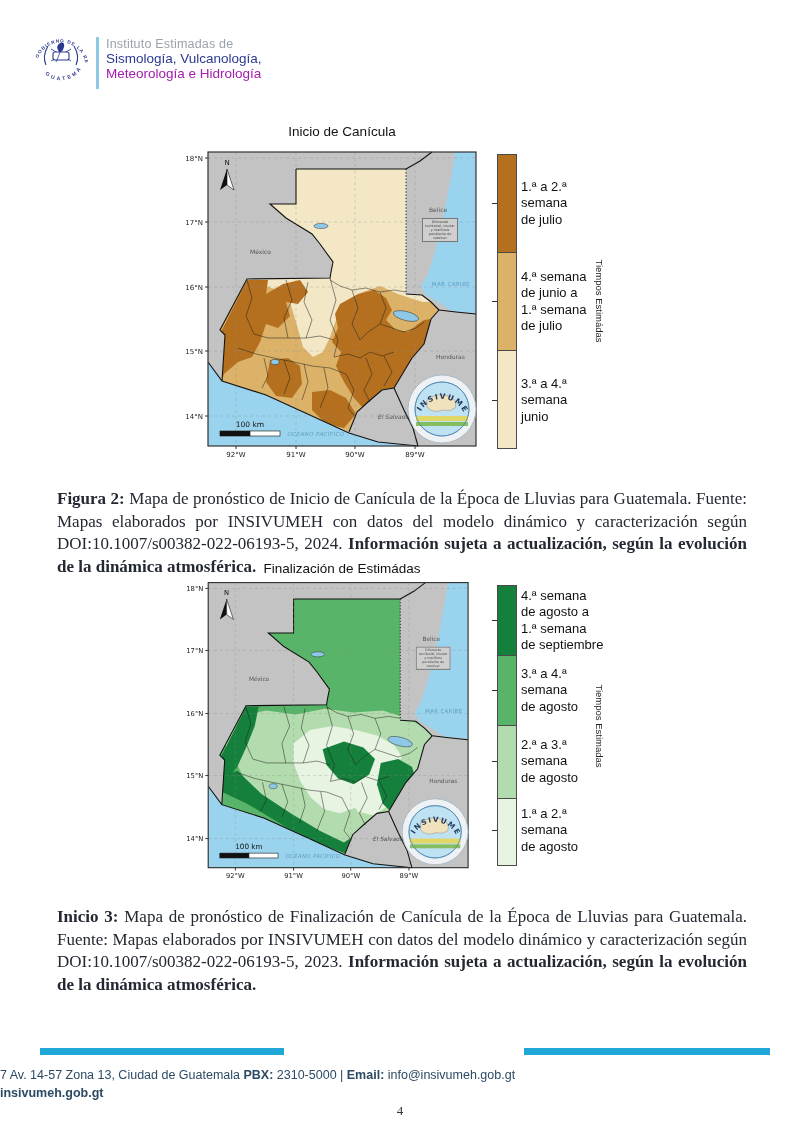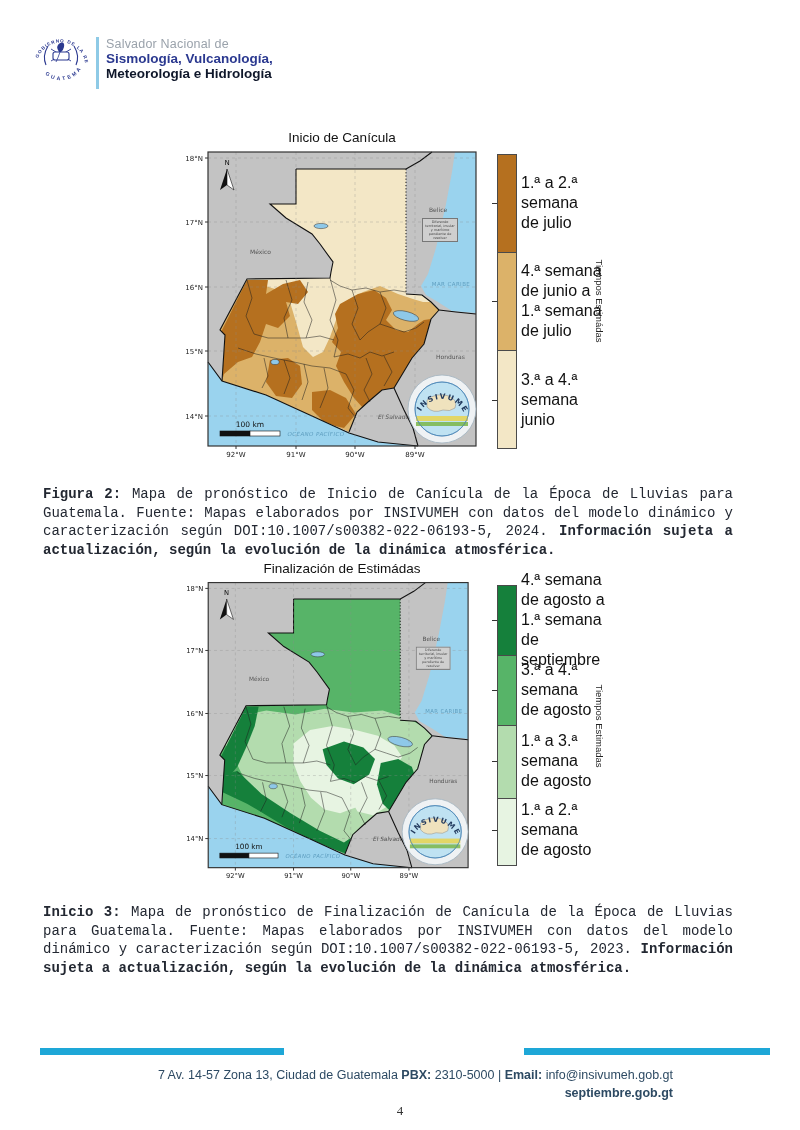--- a/index.html
+++ b/index.html
@@ -3,54 +3,54 @@
 <meta charset="utf-8">
 <style>
   html,body{margin:0;padding:0}
   body{width:800px;height:1130px;position:relative;background:#ffffff;
        font-family:"Liberation Sans",sans-serif;overflow:hidden}
   .abs{position:absolute}
 
   
   .hdr-bar{position:absolute;left:96px;top:37px;width:3px;height:52px;background:#8ecae6}
   .hdr-line1{position:absolute;left:106px;top:37px;font-size:12.5px;color:#9aa2ab;letter-spacing:.2px}
-  .hdr-line2{position:absolute;left:106px;top:51px;font-size:13.5px;font-weight:bold;color:#2b3990}
-  .hdr-line3{position:absolute;left:106px;top:66px;font-size:13.5px;font-weight:bold;color:#0f172a}
+  .hdr-line2{position:absolute;left:106px;top:51px;font-size:13.5px;font-weight:normal;color:#2b3990}
+  .hdr-line3{position:absolute;left:106px;top:66px;font-size:13.5px;font-weight:normal;color:#a21caf}
 
   
   .map-title{position:absolute;width:268px;text-align:center;font-size:13.5px;color:#111}
   .map-svg text{font-family:"DejaVu Sans","Liberation Sans",sans-serif}
   .tick-label{font-size:7px;fill:#222}
   .nbr-label{font-size:6px;fill:#555}
   .sea-label{font-size:5.5px;fill:#5f9fc0;letter-spacing:.4px}
   .grid line{stroke:#8a8a8a;stroke-width:.5;stroke-dasharray:3,3;opacity:.65}
   .depts path{stroke:#1d1d1d;stroke-width:.6;fill:none;opacity:.85}
   .borders path{stroke:#111;fill:none}
   .disc-box{font-size:3.4px;line-height:1.2;color:#444;text-align:center;
             background:#cfcfcf;border:.5px solid #777;padding:1px;
             font-family:"DejaVu Sans",sans-serif}
 
   
   .cbar{position:absolute;left:497px;width:18px;border:1px solid #4a4a4a;box-sizing:content-box}
   .cbar .seg{width:18px;border-bottom:1px solid #4a4a4a}
   .cbar .seg:last-child{border-bottom:none}
   .cbar-tick{position:absolute;left:492px;width:5px;height:1.2px;background:#333}
-  .cbar-label{position:absolute;left:521px;width:96px;font-size:16px;line-height:1.25;
+  .cbar-label{position:absolute;left:521px;width:96px;font-size:13px;line-height:1.25;
               color:#111;white-space:pre-line;transform:translateY(-50%)}
   .cbar-axis{position:absolute;font-size:9.5px;color:#222;white-space:nowrap;
              transform:translate(-50%,-50%) rotate(90deg)}
 
   
-  .caption{position:absolute;left:43px;width:690px;font-family:Liberation Mono, monospace;
-           font-size:14px;line-height:1.33;color:#232832;text-align:justify}
+  .caption{position:absolute;left:57px;width:690px;font-family:Liberation Serif, serif;
+           font-size:17px;line-height:1.33;color:#232832;text-align:justify}
   .caption .b{font-weight:bold}
 
   
   .foot-bar{position:absolute;top:1048px;height:7px;background:#1ea7d7}
-  .foot-line{position:absolute;left:0;width:673px;text-align:right;color:#2d4a63;font-size:12.5px}
+  .foot-line{position:absolute;left:0;width:673px;text-align:left;color:#2d4a63;font-size:12.5px}
   .foot-line .b{font-weight:bold}
   .page-num{position:absolute;left:0;width:800px;text-align:center;
             font-family:"Liberation Serif",serif;font-size:13px;color:#333}
 </style>
 </head>
 <body>
 
 <svg class="abs" style="left:29px;top:24px" width="64" height="64" viewBox="-32 -32 64 64">
   <defs>
     <path id="sealTop" d="M -24,6 A 24.5,24.5 0 0 1 24,6"></path>
@@ -67,25 +67,25 @@
   <g stroke="#2b3990" fill="none" stroke-width="1.1">
     <path d="M -15,9 Q -19,0 -13,-10"></path>
     <path d="M 15,9 Q 19,0 13,-10"></path>
     <path d="M -10,5 L 10,-7 M -10,-7 L 10,5" stroke-width=".9"></path>
     <rect x="-8" y="-4" width="16" height="8" rx="2" fill="#ffffff"></rect>
     <path d="M -2,-4 Q -6,-10 -1,-13 Q 4,-15 3,-9 Q 2,-5 0,-4" fill="#2b3990" stroke="none"></path>
     <path d="M -1,-4 Q -3,2 -5,6" stroke-width=".8"></path>
   </g>
 </svg>
 <div class="hdr-bar"></div>
-<div class="hdr-line1">Salvador Nacional de</div>
+<div class="hdr-line1">Instituto Estimadas de</div>
 <div class="hdr-line2">Sismología, Vulcanología,</div>
 <div class="hdr-line3">Meteorología e Hidrología</div>
 
-<div class="map-title abs" style="left:208px;top:130px">Inicio de Canícula</div>
+<div class="map-title abs" style="left:208px;top:124px">Inicio de Canícula</div>
 
 <svg class="map-svg abs" style="left:182px;top:138px" width="330" height="330" viewBox="-26 -14 330 330">
   <defs>
       <clipPath id="gt1">
     <path d="M88,17 L198,17 L198,142 L214,143 L223,150 L231,158 L223,167 L216,192 L204,206 L186,236 L174,238 L160,250 L149,260 L141,280 L104,264 L58,243 L14,229 L17,183 L12,178 L39,127 L122,126 L123,120 L125,110 L112,92 L104,82 L78,66 L62,52 L88,52 Z"></path>
   </clipPath>
     </defs>
 
   <rect x="0" y="0" width="268" height="294" style="fill: rgb(195, 195, 195);"></rect>
   <path d="M247,0 L268,0 L268,161 L244,159 L230,150 L218,143 L213,134 L220,122 L228,96 L238,52 L244,20 Z" style="fill: rgb(154, 211, 238);"></path>
@@ -390,31 +390,31 @@
 <div class="cbar-tick" style="top:690px"></div>
 <div class="cbar-tick" style="top:761px"></div>
 <div class="cbar-tick" style="top:830px"></div>
 <div class="cbar-label" style="top:620px">4.ª semana
 de agosto a
 1.ª semana
 de septiembre</div>
 <div class="cbar-label" style="top:690px">3.ª a 4.ª
 semana
 de agosto</div>
-<div class="cbar-label" style="top:761px">1.ª a 3.ª
+<div class="cbar-label" style="top:761px">2.ª a 3.ª
 semana
 de agosto</div>
 <div class="cbar-label" style="top:830px">1.ª a 2.ª
 semana
 de agosto</div>
 <div class="cbar-axis" style="left:599px;top:726px">Tiempos Estimadas</div>
 
 <p class="caption" style="top:889px">
   <span class="b">Inicio 3:</span><span> Mapa de pronóstico de Finalización de Canícula de la Época de Lluvias para Guatemala. Fuente: Mapas elaborados por INSIVUMEH con datos del modelo dinámico y caracterización según DOI:10.1007/s00382-022-06193-5, 2023. </span><span class="b">Información sujeta a actualización, según la evolución de la dinámica atmosférica.</span>
 </p>
 
 <div class="foot-bar" style="left:40px;width:244px"></div>
 <div class="foot-bar" style="left:524px;width:246px"></div>
 <div class="foot-line" style="top:1068px">
   <span>7 Av. 14-57 Zona 13, Ciudad de Guatemala </span><span class="b">PBX:</span><span> 2310-5000 | </span><span class="b">Email:</span><span> info@insivumeh.gob.gt</span>
 </div>
-<div class="foot-line b" style="top:1086px;font-weight:bold">septiembre.gob.gt</div>
+<div class="foot-line b" style="top:1086px;font-weight:bold">insivumeh.gob.gt</div>
 <div class="page-num" style="top:1103px">4</div>
 
 </body></html>

